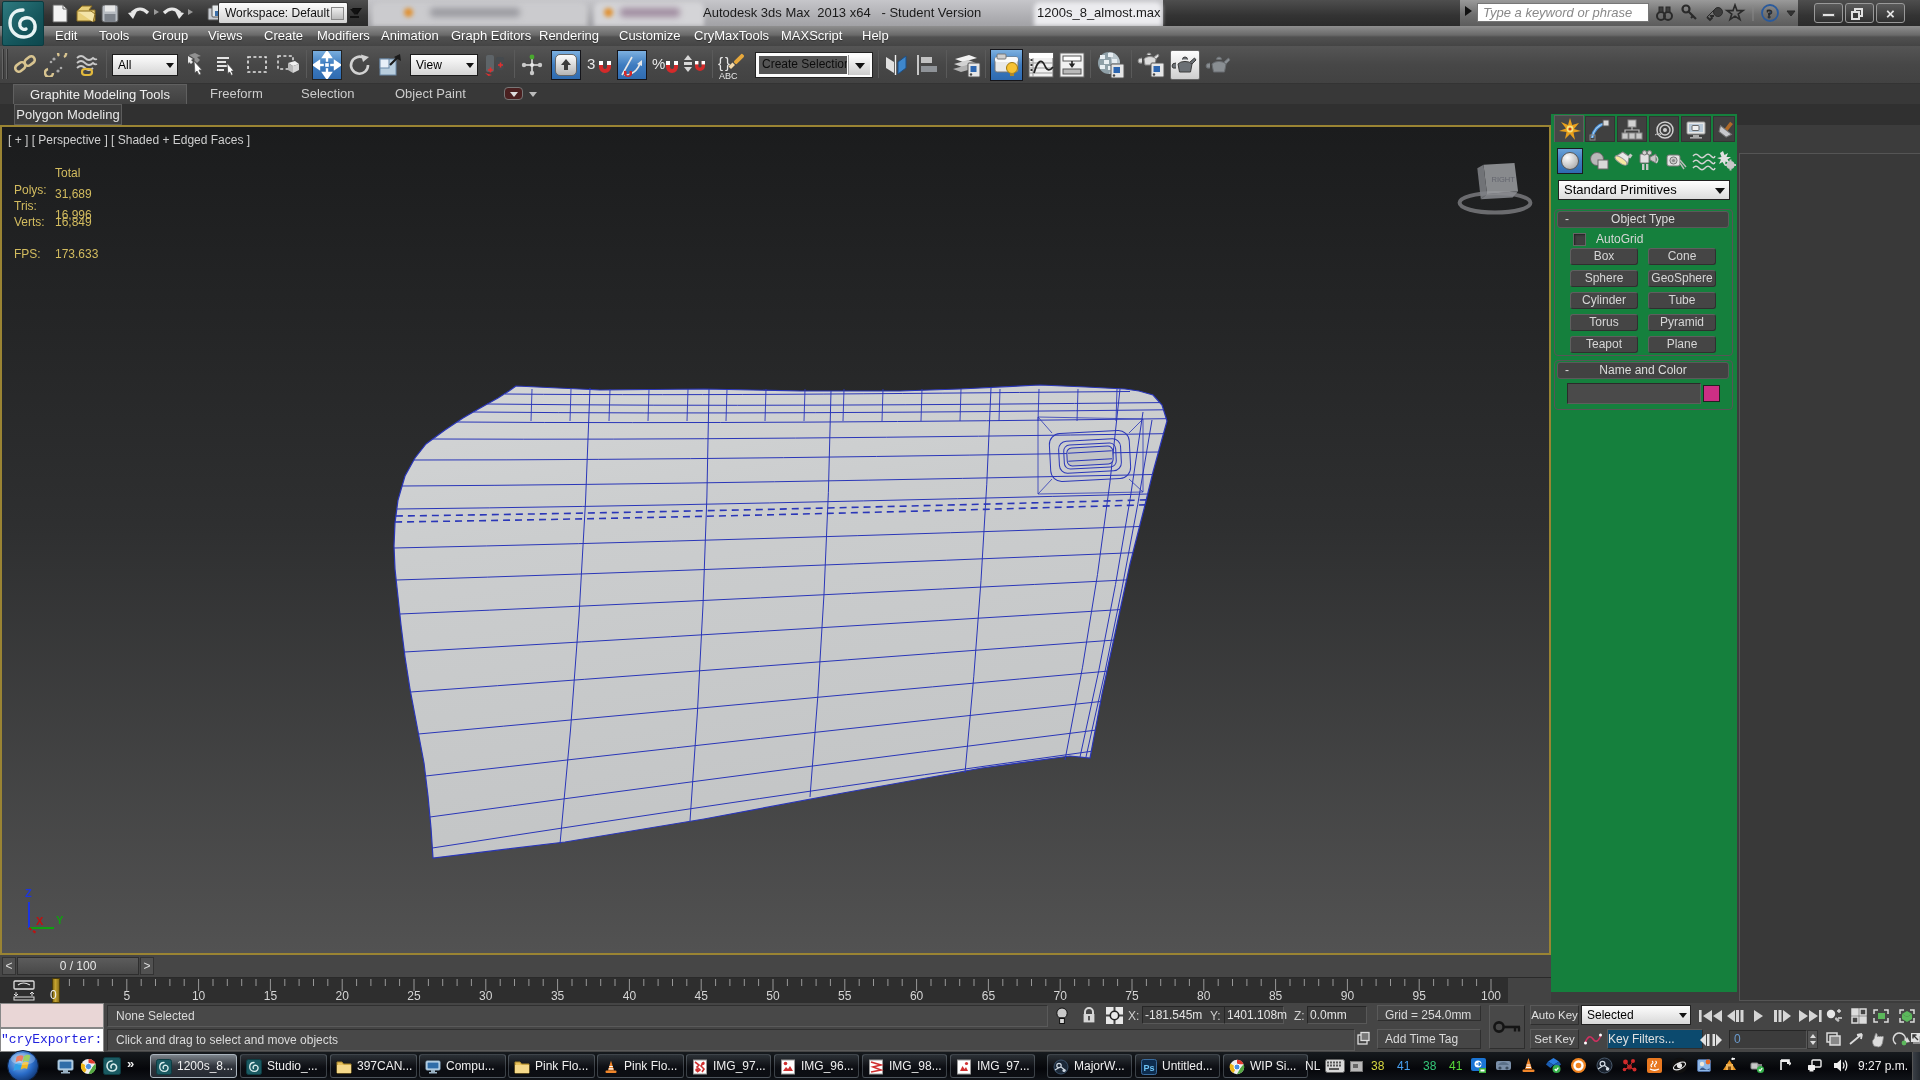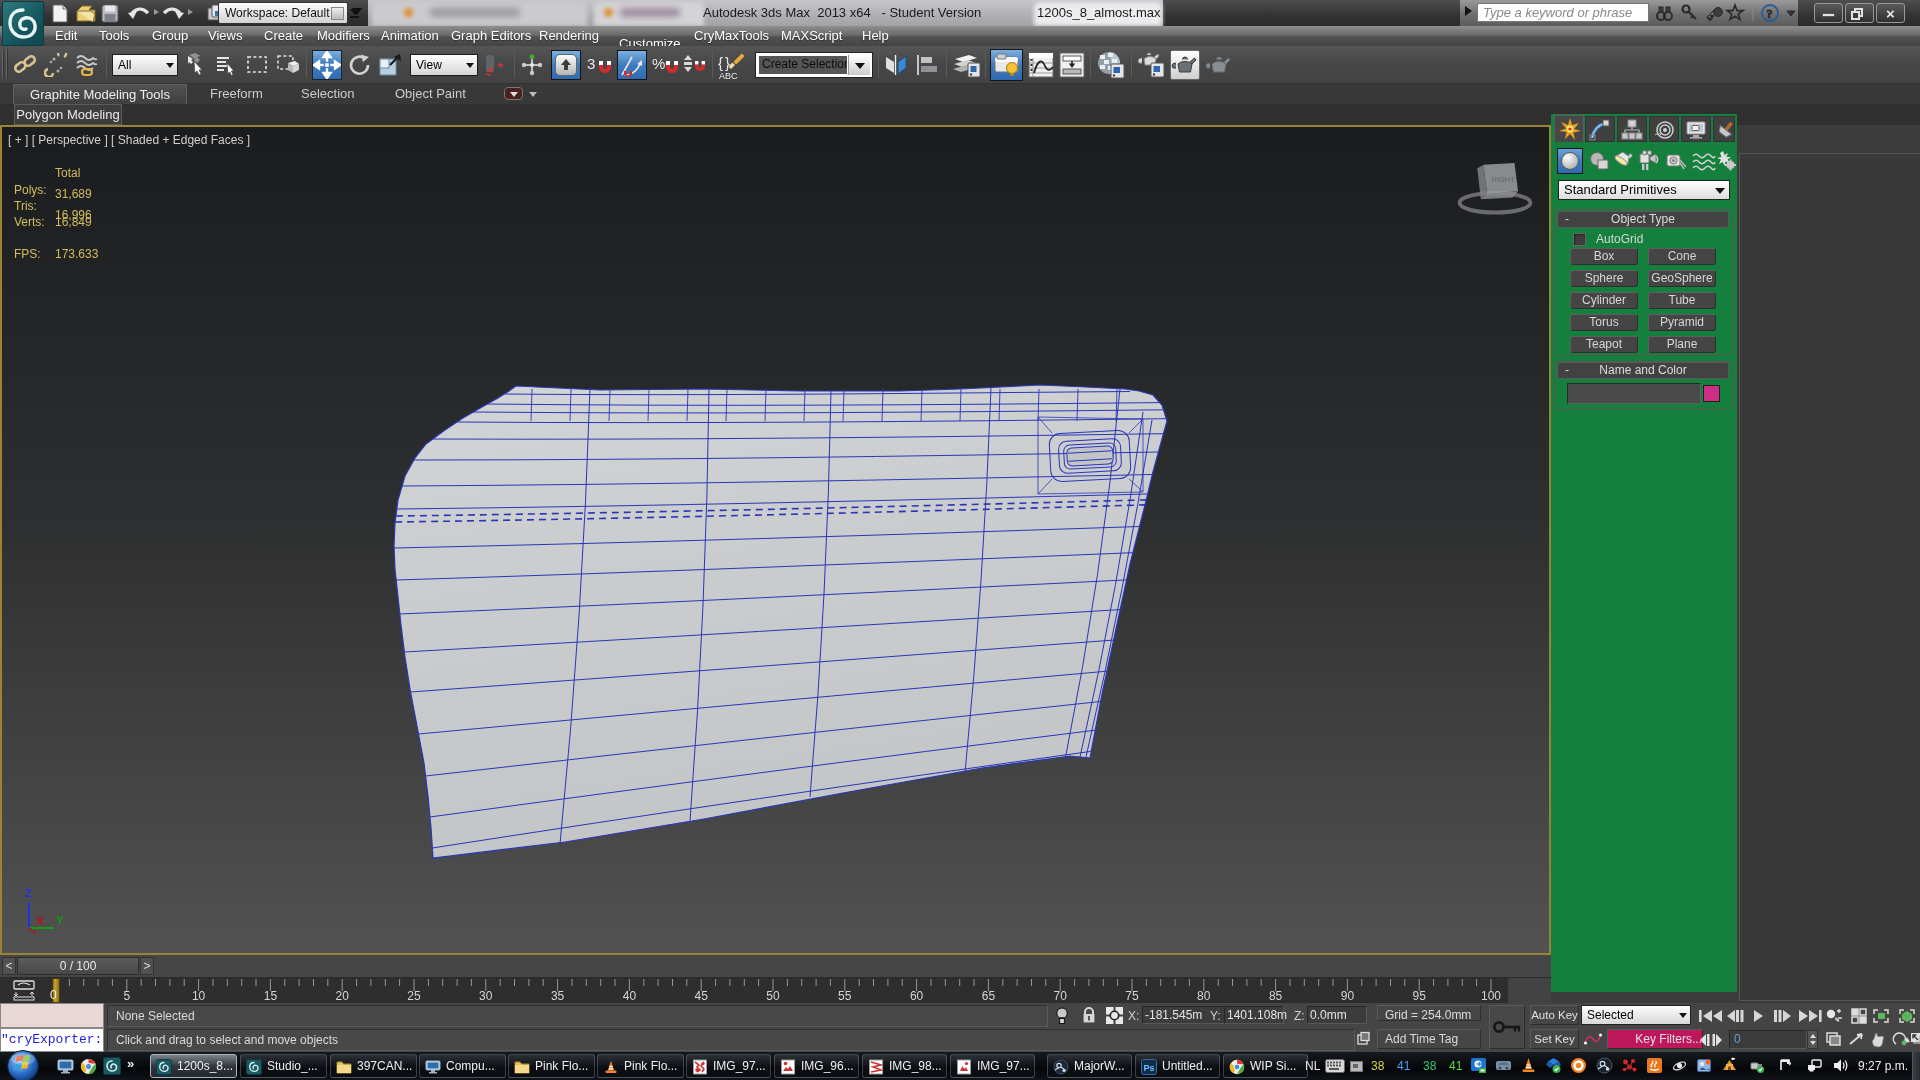--- a/index.html
+++ b/index.html
@@ -163,21 +163,21 @@
   <div id="menubar" class="abs">
     <span class="menu" style="left:55px;">Edit</span>
     <span class="menu" style="left:99px;">Tools</span>
     <span class="menu" style="left:152px;">Group</span>
     <span class="menu" style="left:208px;">Views</span>
     <span class="menu" style="left:264px;">Create</span>
     <span class="menu" style="left:317px;">Modifiers</span>
     <span class="menu" style="left:381px;">Animation</span>
     <span class="menu" style="left:451px;">Graph Editors</span>
     <span class="menu" style="left:539px;">Rendering</span>
-    <span class="menu" style="left:619px;margin-top:8px;">Customize</span>
+    <span class="menu" style="left:619px;">Customize</span>
     <span class="menu" style="left:694px;">CryMaxTools</span>
     <span class="menu" style="left:781px;">MAXScript</span>
     <span class="menu" style="left:862px;">Help</span>
   </div>
 
   <div class="abs" style="left:2px; top:1px; width:42px; height:45px;
        background:linear-gradient(135deg,#2e7a80,#15565c 60%,#0e474d); border:1px solid #0a3c41; border-radius:2px;">
     <svg width="40" height="43" viewBox="0 0 40 43">
       <path d="M20 8 C11 8 7 14 7 21 C7 29 13 35 21 35 C29 35 33 29 32 23 C31 18 27 15 22 16 C18 17 16 20 17 24 C18 27 21 28 23 27" fill="none" stroke="#e8f4f4" stroke-width="3.4" stroke-linecap="round"></path>
     </svg>
@@ -855,21 +855,21 @@
           </g>
         </svg></div>
     <div class="abs" style="left:1530px;top:2px;width:49px;height:20px;background:#464646;border:1px solid;border-color:#5a5a5a #2e2e2e #2e2e2e #5a5a5a;color:#e0e0e0;font-size:11.5px;line-height:18px;text-align:center;white-space:nowrap;">Auto Key</div>
     <div class="abs" style="left:1530px;top:26px;width:49px;height:20px;background:#464646;border:1px solid;border-color:#5a5a5a #2e2e2e #2e2e2e #5a5a5a;color:#e0e0e0;font-size:11.5px;line-height:18px;text-align:center;white-space:nowrap;">Set Key</div>
     <div class="abs" style="left:1581px;top:2px;width:110px;height:20px;background:linear-gradient(#fdfdfd,#d8d8d8);border:1px solid #222;color:#000;font-size:12px;line-height:18px;padding-left:5px;">Selected<div style="position:absolute;right:3px;top:7px;width:0;height:0;border-left:4px solid transparent;border-right:4px solid transparent;border-top:5px solid #111;"></div></div>
     <svg class="abs" style="left:1583px;top:27px;" width="20" height="18" viewBox="0 0 20 18">
         <path d="M2 13 q4 -10 8 -4 q4 6 8 -4" fill="none" stroke="#d03060" stroke-width="1.6"></path>
         <circle cx="2.5" cy="13" r="1.5" fill="#fff"></circle>
         <circle cx="17.5" cy="5" r="1.5" fill="#fff"></circle>
       </svg>
-    <div class="abs" style="left:1607px;top:26px;width:96px;height:20px;background:#be185d;border:1px solid;border-color:#5a5a5a #2e2e2e #2e2e2e #5a5a5a;color:#e0e0e0;font-size:12px;line-height:18px;text-align:right;">Key Filters...</div>
+    <div class="abs" style="left:1607px;top:26px;width:96px;height:20px;background:#0c4a6e;border:1px solid;border-color:#5a5a5a #2e2e2e #2e2e2e #5a5a5a;color:#e0e0e0;font-size:12px;line-height:18px;text-align:left;">Key Filters...</div>
     <svg class="abs" style="left:1698px;top:3px;" width="130" height="20" viewBox="0 0 130 20">
         <g fill="#d6d6d6">
           <rect x="1" y="4" width="2.6" height="12"></rect>
           <path d="M14 4 l-9 6 9 6z M24 4 l-9 6 9 6z"></path>
           <g transform="translate(27,0)">
             <path d="M10 4 l-8 6 8 6z"></path>
             <rect x="11" y="4" width="3" height="12"></rect>
             <rect x="15.5" y="4" width="3" height="12"></rect>
           </g>
           <path d="M56 4 l9 6 -9 6z"></path>

